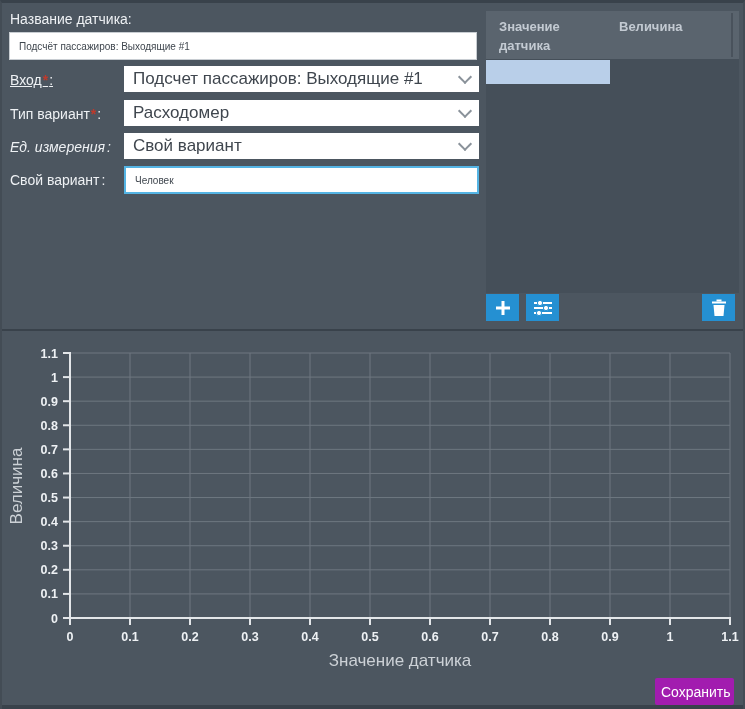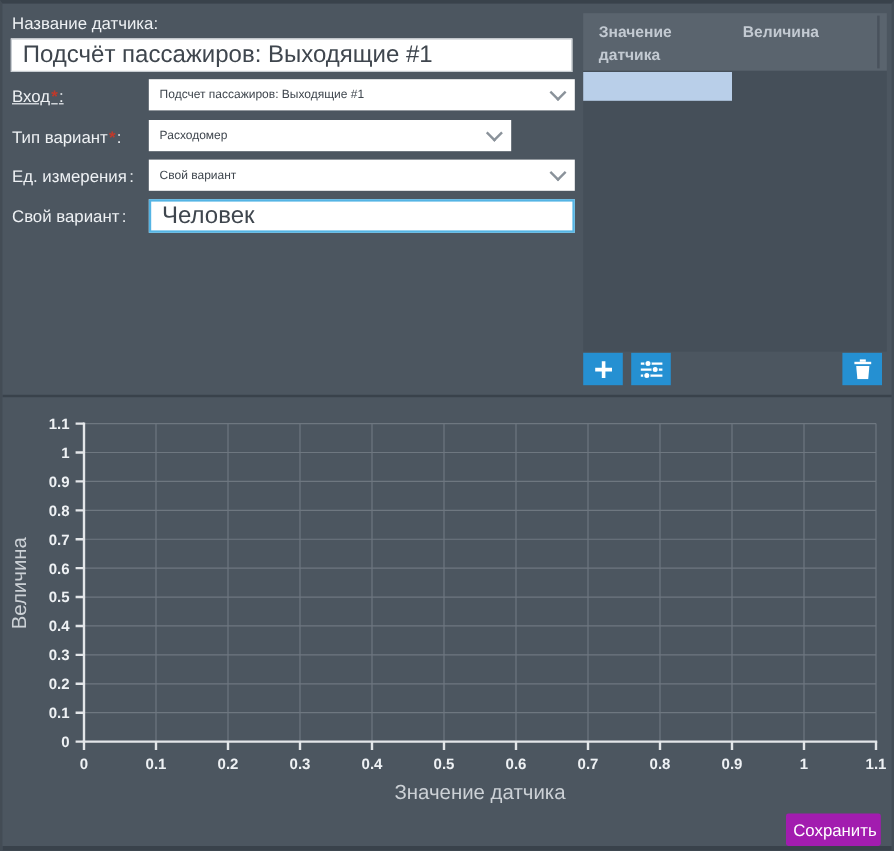--- a/index.html
+++ b/index.html
@@ -9,26 +9,26 @@
     font-family:"Liberation Sans","DejaVu Sans",sans-serif;
     border-top:3px solid #39424b;border-left:2px solid #434c55;border-right:2px solid #434c55;
     box-sizing:border-box;
   }
   .abs{position:absolute;}
   
   .form-label{color:#eef1f4;font-size:14px;white-space:nowrap;}
   .req{color:#c0392b;font-weight:bold;padding:0 1px;}
   .text-input{
     background:#ffffff;border:1px solid #c8cdd2;color:#3f464e;
-    font-size:20px;padding:0 9px;box-sizing:border-box;outline:none;
+    font-size:10px;padding:0 9px;box-sizing:border-box;outline:none;
     font-family:"Liberation Sans","DejaVu Sans",sans-serif;
   }
   .text-input.focused{border:2px solid #54b4e4;}
   .select-box{
-    background:#ffffff;color:#3f464e;font-size:10px;
+    background:#ffffff;color:#3f464e;font-size:17px;
     display:flex;align-items:center;padding:0 9px;box-sizing:border-box;cursor:pointer;
   }
   .select-box .sel-text{flex:1;overflow:hidden;white-space:nowrap;}
   .chevron{
     width:8px;height:8px;border-right:2px solid #8a929a;border-bottom:2px solid #8a929a;
     transform:rotate(45deg);margin-top:-4px;flex:none;
   }
   
   .grid{position:absolute;left:484px;top:8px;width:253px;}
   .grid-header{
@@ -68,26 +68,26 @@
   <div class="abs form-label" style="left:8px;top:8px;"><span>Название датчика</span><span>:</span></div>
   <input class="abs text-input" style="left: 7px; top: 29px; width: 468px; height: 28px;" value="Подсчёт пассажиров: Выходящие #1">
 
   <div class="abs form-label" style="left:8px;top:69px;text-decoration:underline;"><span>Вход</span><span class="req">*</span><span>:</span></div>
   <div class="abs select-box" style="left:122px;top:63px;width:355px;height:26px;">
     <span class="sel-text">Подсчет пассажиров: Выходящие #1</span>
     <span class="chevron"></span>
   </div>
 
   <div class="abs form-label" style="left:8px;top:103px;"><span>Тип вариант</span><span class="req">*</span><span>:</span></div>
-  <div class="abs select-box" style="left:122px;top:97px;width:302px;height:26px;">
+  <div class="abs select-box" style="left:122px;top:97px;width:355px;height:26px;">
     <span class="sel-text">Расходомер</span>
     <span class="chevron"></span>
   </div>
 
-  <div class="abs form-label" style="left:8px;top:136px;"><span>Ед. измерения</span><span class="req"></span><span>:</span></div>
+  <div class="abs form-label" style="left:8px;top:136px;font-style:italic;"><span>Ед. измерения</span><span class="req"></span><span>:</span></div>
   <div class="abs select-box" style="left:122px;top:130px;width:355px;height:26px;">
     <span class="sel-text">Свой вариант</span>
     <span class="chevron"></span>
   </div>
 
   <div class="abs form-label" style="left:8px;top:169px;"><span>Свой вариант</span><span class="req"></span><span>:</span></div>
   <input class="abs text-input focused" style="left: 122px; top: 163px; width: 355px; height: 28px;" value="Человек">
 
   <div class="grid">
     <div class="grid-header">

